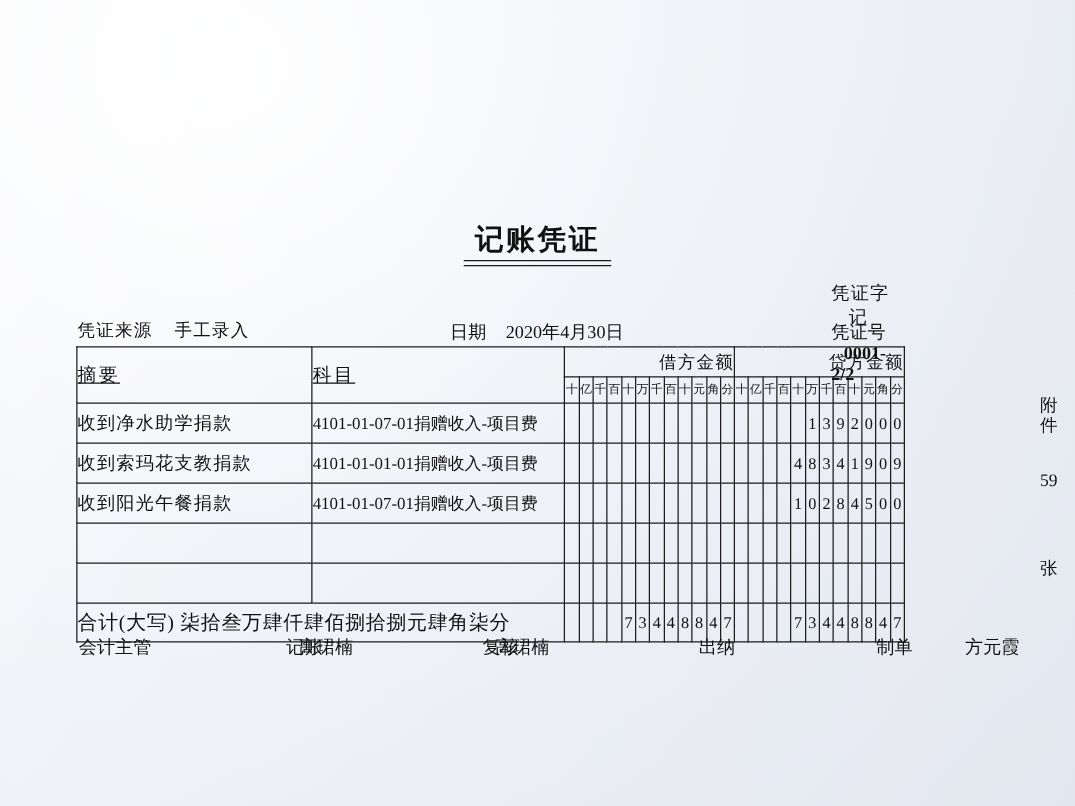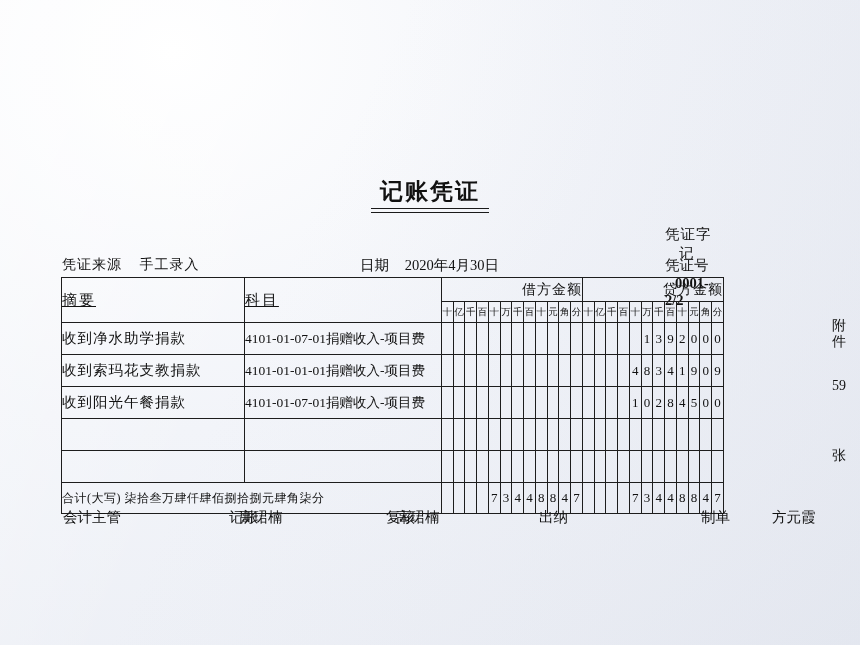--- a/index.html
+++ b/index.html
@@ -142,21 +142,21 @@
     letter-spacing: 0px;
   }
   .digit-cell {
     text-align: center;
     font-size: 13px;
     line-height: 31px;
   }
   .total-row td { height: 30px; }
   .total-label {
     padding-left: 10px;
-    font-size: 12px;
+    font-size: 16px;
     letter-spacing: 0.5px;
     white-space: nowrap;
   }
   .total-digit {
     text-align: center;
     font-size: 13px;
   }
   
   .attach {
     position: absolute;
@@ -178,21 +178,21 @@
     width: 760px;
     height: 22px;
     font-size: 14.5px;
   }
   .footer span { position: absolute; white-space: nowrap; }
   .f-pos1 { left: 2px; }
   .f-pos2 { left: 168px; }
   .f-pos2 .name { margin-left: 10px; }
   .f-pos3 { left: 325px; }
   .f-pos3 .name { margin-left: 10px; }
-  .f-pos4 { left: 478px; }
+  .f-pos4 { left: 498px; }
   .f-pos5 { left: 640px; }
   .f-pos6 { left: 711px; }
 </style>
 </head>
 <body>
 
 <div id="page">
   <div class="doc">
 
     <div class="title">记账凭证</div>

